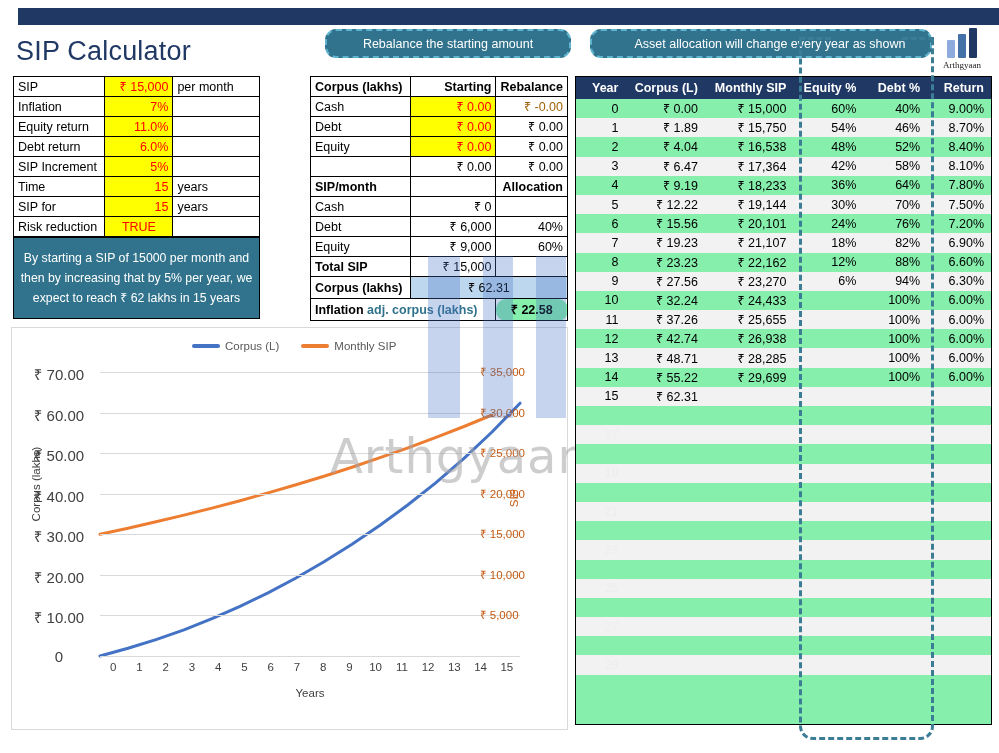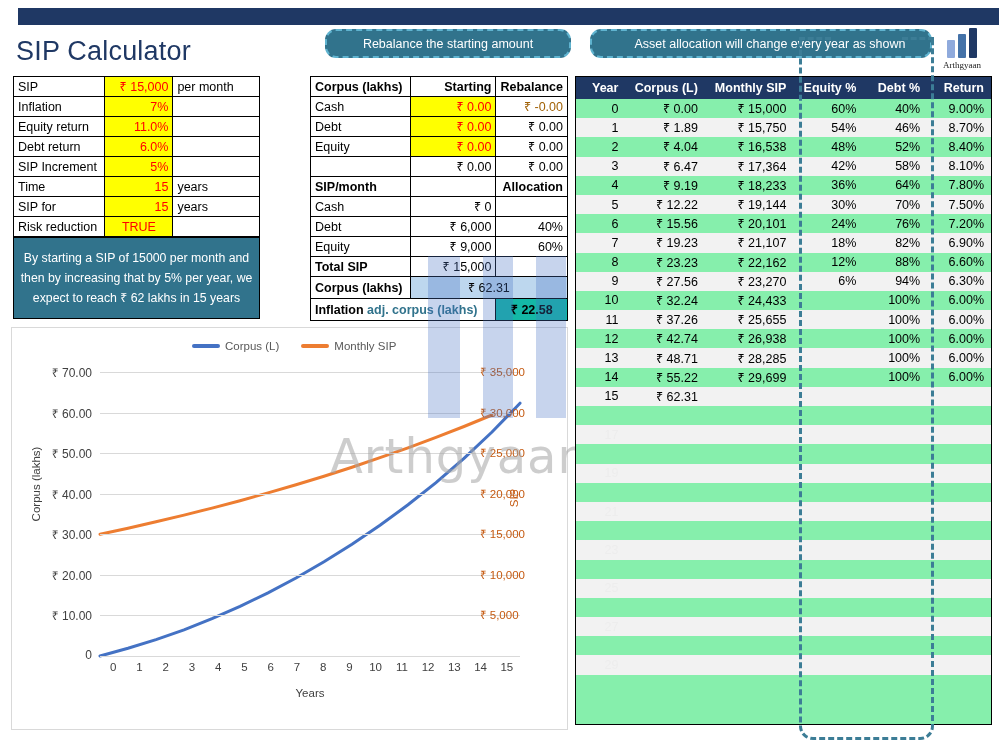--- a/index.html
+++ b/index.html
@@ -64,21 +64,21 @@
   
   #corpus-table { position:absolute; left:310px; top:76px; width:258px; }
   #corpus-table td { white-space:nowrap; }
   #corpus-table .c1 { width:100px; text-align:left; }
   #corpus-table .c2 { width:88px; text-align:right; }
   #corpus-table .c3 { width:70px; text-align:right; }
   #corpus-table .hdr { font-weight:bold; }
   #corpus-table .yellow { background:#FFFF00; color:#FF0000; }
   #corpus-table .red { color:#a16207; }
   #corpus-table .lightblue { background:#BDD7EE; }
-  #corpus-table .peach { background:#14b8a6; }
+  #corpus-table .peach { background:#86efac;border-radius:10px; }
   #corpus-table .tall { height:22px; }
 
   
   #year-panel {
     position:absolute; left:575px; top:76px; width:417px; height:649px;
     border:1px solid #000; background:#86efac; overflow:hidden;
   }
   #year-table { width:100%; border-collapse:collapse; }
   #year-table th {
     background:#1F3864; color:#ffffff; font-size:12.5px; font-weight:bold;
@@ -117,21 +117,21 @@
   #chart-legend {
     position:absolute; left:180px; top:12px; display:flex; gap:22px;
     font-size:11.5px; color:#595959; align-items:center;
   }
   .leg-item { display:flex; align-items:center; gap:5px; }
   .leg-line { width:28px; height:3.5px; border-radius:2px; }
   .leg-blue { background:#4472C4; }
   .leg-orange { background:#ED7D31; }
 
   .grid-line { position:absolute; left:88px; width:420px; height:1px; background:#D9D9D9; }
-  .ytick-l { position:absolute; right:0; font-size:12px; color:#404040; text-align:right; width:66px; }
+  .ytick-l { position:absolute; right:0; font-size:15px; color:#404040; text-align:center; width:66px; }
   .ytick-r { position:absolute; font-size:11.5px; color:#C55A11; text-align:left; }
   #ylabel-left {
     position:absolute; left:-46px; top:150px; width:140px; text-align:center;
     transform:rotate(-90deg); font-size:11.5px; color:#404040;
   }
   #ylabel-right {
     position:absolute; left:472px; top:164px; width:60px; text-align:center;
     transform:rotate(-90deg); font-size:11.5px; color:#C55A11;
   }
   #xaxis { position:absolute; left:88px; top:328px; width:420px; height:1px; background:#D9D9D9; }

